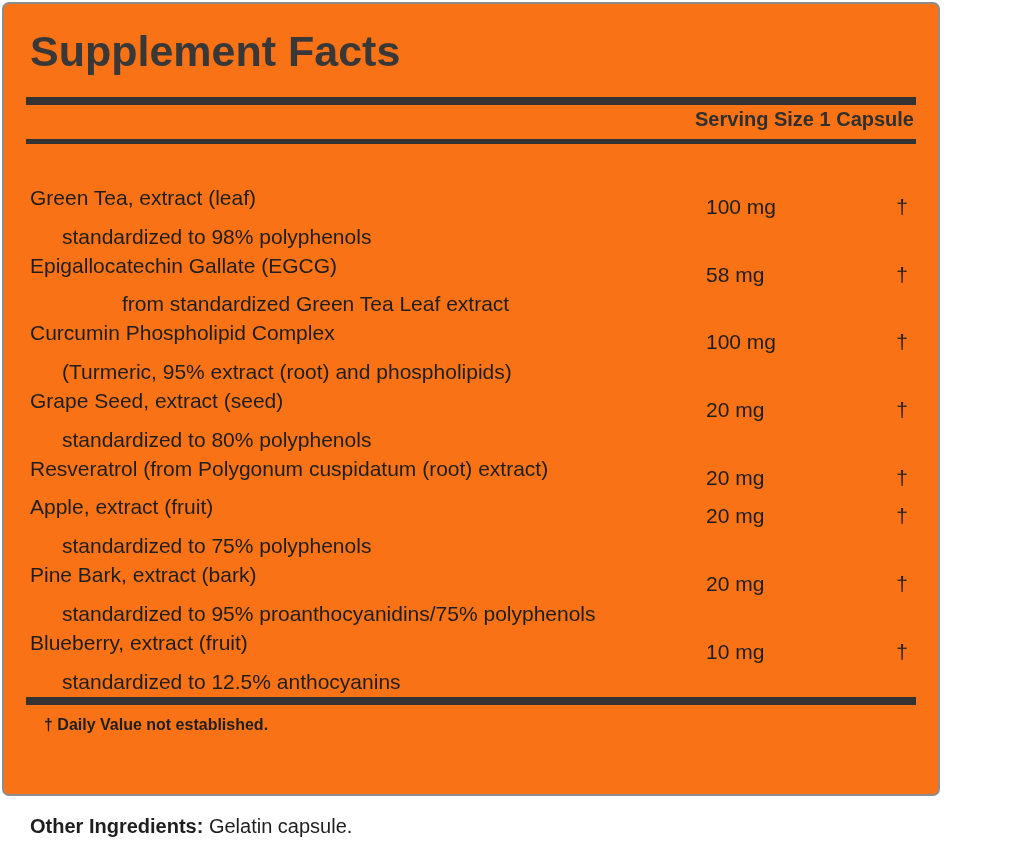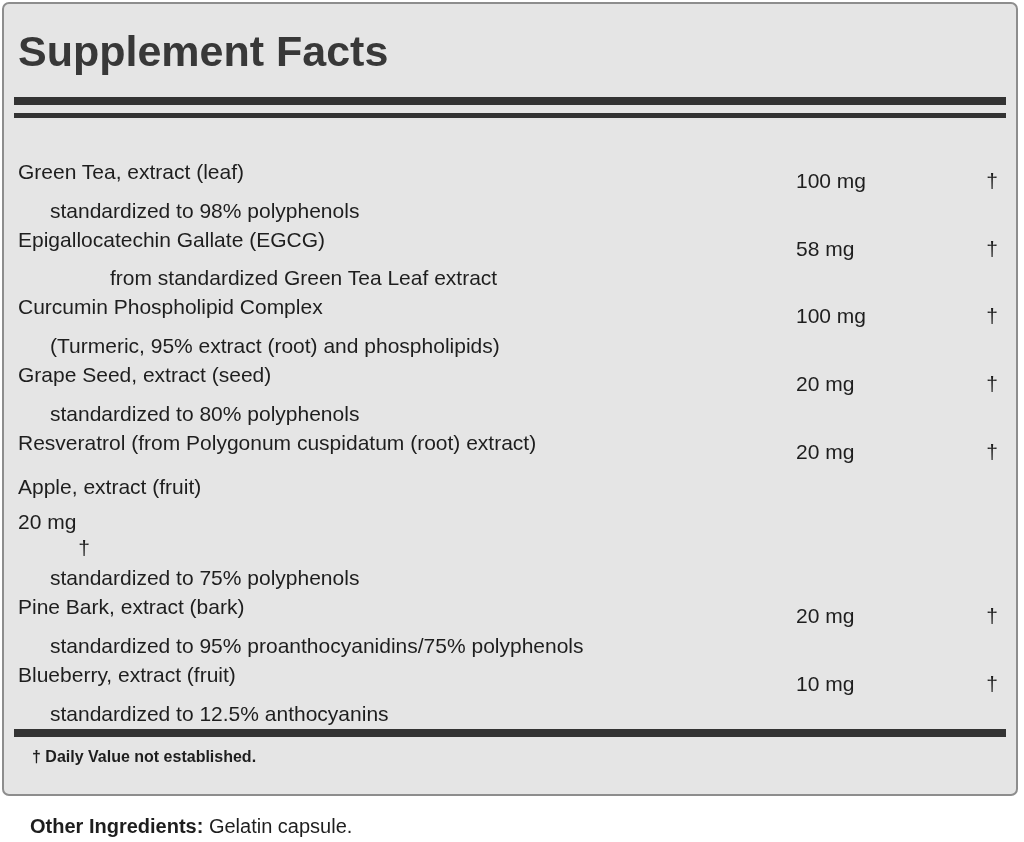--- a/index.html
+++ b/index.html
@@ -7,26 +7,26 @@
     width: 1024px; height: 842px;
     background: #ffffff;
     font-family: "Liberation Sans", sans-serif;
     color: #1e1e1e;
     position: relative;
     overflow: hidden;
   }
   .label-box {
     position: absolute;
     left: 2px; top: 2px;
-    width: 1016px; height: 794px;
+    width: 938px; height: 794px;
     box-sizing: border-box;
     border: 2px solid #8d8d8d;
     border-radius: 7px;
-    padding: 0 12px;
-    background: #e5e5e5;
+    padding: 0 24px;
+    background: #f97316;
   }
   .title {
     font-size: 43px;
     line-height: 1.1;
     font-weight: bold;
     color: #383838;
     margin: 24px 0 0 2px;
   }
   .bar {
     background: #333333;
@@ -54,21 +54,21 @@
   }
   .row-main {
     display: flex;
     align-items: flex-start;
     font-size: 21px;
     line-height: 26px;
     margin-top: 3px;
     margin-left: 2px;
   }
   #rows .row-main:first-child { margin-top: 41px; }
-  .row-main.after-main { margin-top: 18px; flex-direction: column; }
+  .row-main.after-main { margin-top: 12px; }
   .row-main .name { flex: 1; }
   .row-main .amount {
     width: 130px;
     text-align: left;
     transform: translateY(9px);
     white-space: nowrap;
   }
   .row-main .dagger {
     width: 24px;
     margin-left: 54px;
@@ -100,20 +100,21 @@
   .other .b { font-weight: bold; text-align: right; }
 </style>
 </head>
 <body>
 
 <div class="label-box">
   <div class="title">Supplement Facts</div>
 
   <div class="bar bar-thick-top"></div>
 
+  <div class="serving">Serving Size 1 Capsule</div>
 
 
   <div class="bar bar-medium"></div>
 
   <div id="rows">
       <div class="row-main">
         <span class="name">Green Tea, extract (leaf)</span>
         <span class="amount">100 mg</span>
         <span class="dagger">†</span>
       </div>

